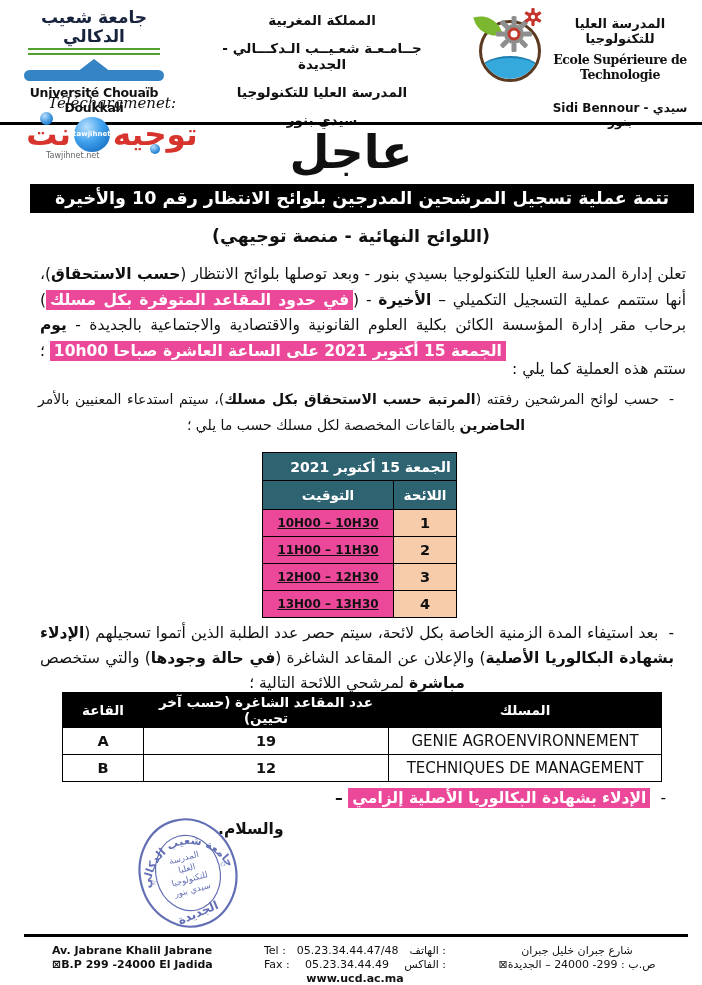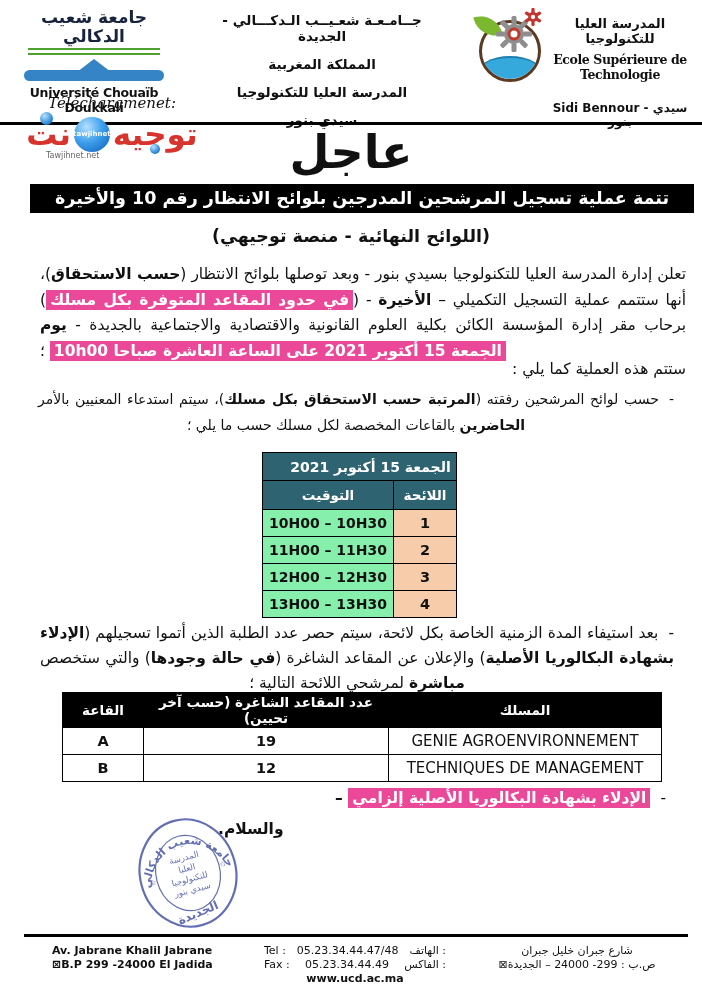--- a/index.html
+++ b/index.html
@@ -67,21 +67,21 @@
            text-align:justify;text-align-last:center;}
   .bullet2{position:absolute;top:621px;left:40px;right:28px;direction:rtl;font-size:15.5px;line-height:25px;
            text-align:justify;text-align-last:center;}
   .dash{margin-left:10px;}
 
   
   .t1{position:absolute;top:452px;left:262px;border-collapse:collapse;text-align:center;font-weight:bold;}
   .t1 td{border:1.8px solid #000;}
   .t1 .title td{background:#2e6372;color:#fff;font-size:14px;height:25px;direction:rtl;padding-left:23px;}
   .t1 .head td{background:#2e6372;color:#fff;font-size:13.5px;height:26px;direction:rtl;}
-  .t1 .time{width:128px;font-size:14px;height:24px;background:#86efac;}
+  .t1 .time{width:128px;font-size:12px;height:24px;background:#ec4899;text-decoration:underline;}
   .t1 .num{width:60px;background:#f7ccab;font-size:14.5px;}
 
   
   .t2{position:absolute;top:692px;left:62px;border-collapse:collapse;text-align:center;}
   .t2 td{border:1.8px solid #000;}
   .t2 .head td{background:#000;color:#fff;font-size:13.5px;font-weight:bold;height:30px;direction:rtl;}
   .t2 .room{width:78px;font-weight:bold;font-size:14.5px;height:24px;}
   .t2 .seats{width:242px;font-weight:bold;font-size:14.5px;}
   .t2 .track{width:270px;font-size:15px;}
 
@@ -113,22 +113,22 @@
       <div class="green-line"></div>
       <div class="green-line"></div>
       <div class="ucd-shape">
         <div class="ucd-peak"></div>
         <div class="ucd-bar"></div>
       </div>
       <div class="fr">Université Chouaïb Doukkali</div>
     </div>
 
     <div class="h-center">
+      <p>المملكة المغربية</p>
       <p>جــامـعـة شعـيــب الـدكـــالي - الجديدة</p>
-      <p>المملكة المغربية</p>
       <p>المدرسة العليا للتكنولوجيا</p>
       <p>سيدي بنور</p>
     </div>
 
     <div class="h-right">
       <div class="est-badge">
         <div class="est-circle">
           <div class="water"></div>
         </div>
         <div class="leaf"></div>

